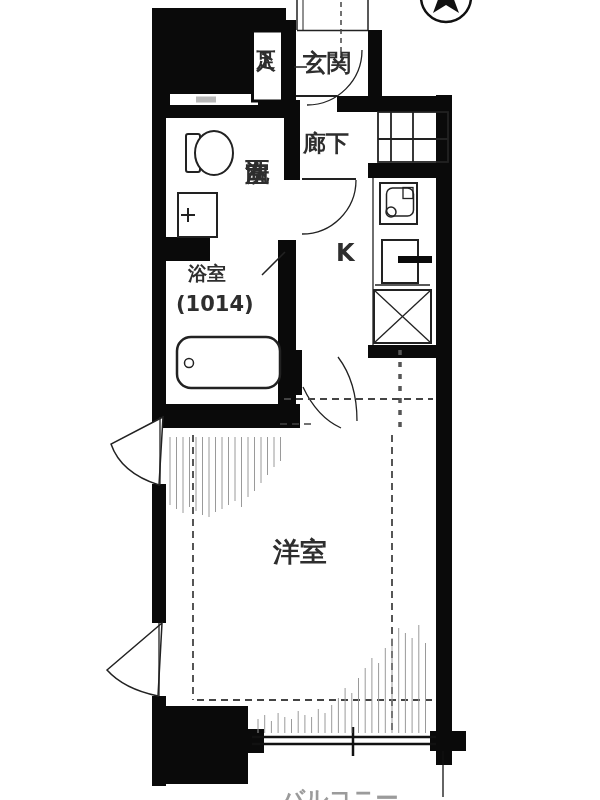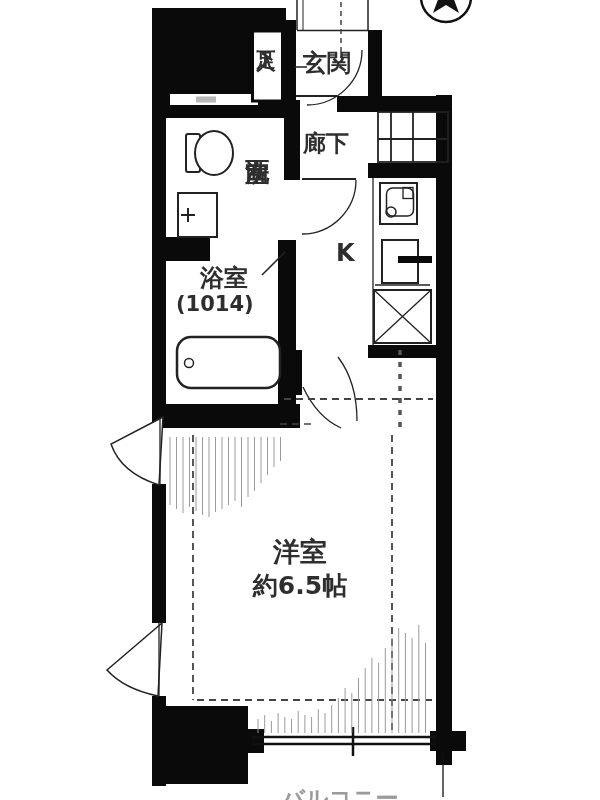--- a/index.html
+++ b/index.html
@@ -194,20 +194,19 @@
   <g>
     <circle cx="446" cy="-3" r="25" stroke="#111111" stroke-width="2.5" fill="none"></circle>
     <path d="M446,-22 L433,13 L446,5 L459,13 Z" fill="#111111"></path>
   </g>
 </svg>
 
 <div class="lbl v" style="left:256px;top:36px;font-size:19px;">下足入</div>
 <div class="lbl" style="left:303px;top:51px;font-size:24px;">玄関</div>
 <div class="lbl v" style="left:244px;top:140px;font-size:24px;">洗面室</div>
 <div class="lbl" style="left:303px;top:131px;font-size:23px;">廊下</div>
-<div class="lbl" style="left:200px;top:266px;font-size:24px;">浴室</div>
+<div class="lbl" style="left:188px;top:266px;font-size:19px;font-family:Liberation Mono, monospace;">浴室</div>
 <div class="lbl" style="left:176px;top:293px;font-size:21px;">(1014)</div>
 <div class="lbl" style="left:336px;top:241px;font-size:24px;">K</div>
 <div class="lbl ctr" style="left:230px;top:538px;width:140px;font-size:27px;text-align:center;">洋室</div>
-<div class="lbl ctr" style="left:215px;top:573px;width:170px;font-size:25px;">約6.5帖</div>
 <div class="lbl ctr" style="left:240px;top:786px;width:200px;font-size:23px;color:#9b9b9b;">バルコニー</div>
 
 </div>
 
 </body></html>

